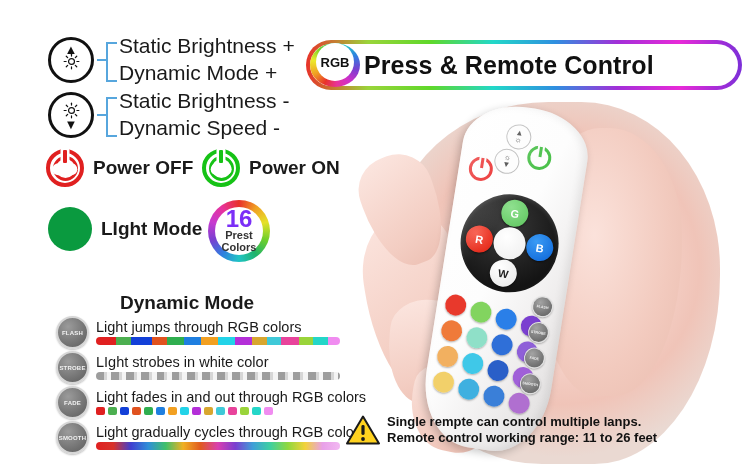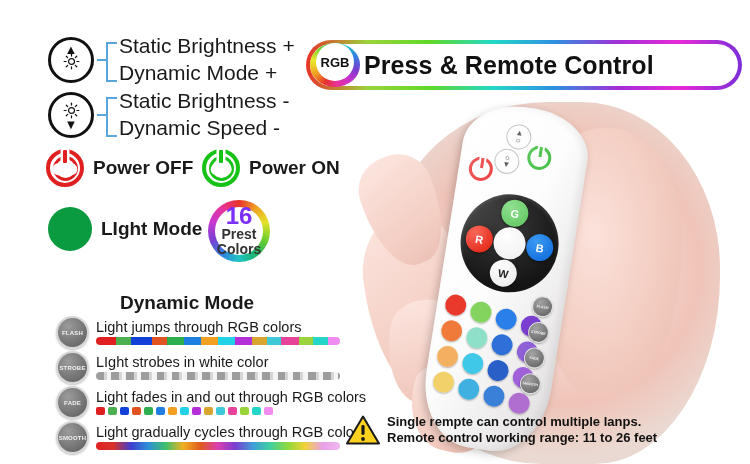--- a/index.html
+++ b/index.html
@@ -70,21 +70,21 @@
     position: absolute; width: 62px; height: 62px; border-radius: 50%;
     background: conic-gradient(#e8322a, #f0a023, #e5e12a, #6fcf2a, #1fb36a,
                 #1fc4c4, #2f7fe0, #7a3fd0, #c63bd0, #e8329a, #e8322a);
     display: flex; align-items: center; justify-content: center;
   }
   .preset-inner {
     width: 48px; height: 48px; border-radius: 50%; background: #fff;
     display: flex; flex-direction: column; align-items: center; justify-content: center;
   }
   .preset-num { font-size: 24px; font-weight: 700; color: #7b2ff7; line-height: 0.92; }
-  .preset-sub { font-size: 14px; font-weight: 700; color: #333; line-height: 1.05; text-align: center; }
+  .preset-sub { font-size: 11px; font-weight: 700; color: #333; line-height: 1.05; text-align: center; }
 
   
   .dyn-title {
     position: absolute; font-size: 19px; font-weight: 700; color: #1a1a1a;
   }
   .dyn-row { position: absolute; display: flex; align-items: center; gap: 7px; }
   .dyn-btn {
     width: 33px; height: 33px; border-radius: 50%;
     background: radial-gradient(circle at 35% 30%, #9b9b9b, #6e6e6e 70%, #5d5d5d);
     border: 2px solid #d6d6d6; flex: none;

